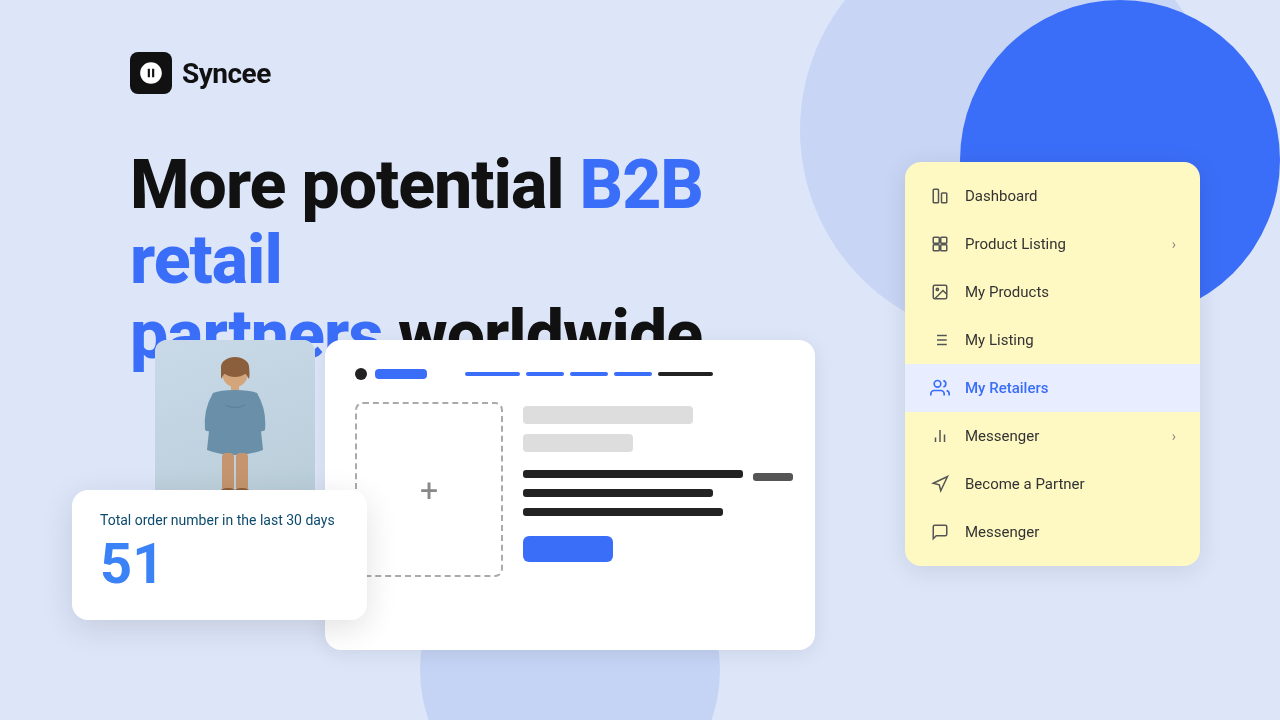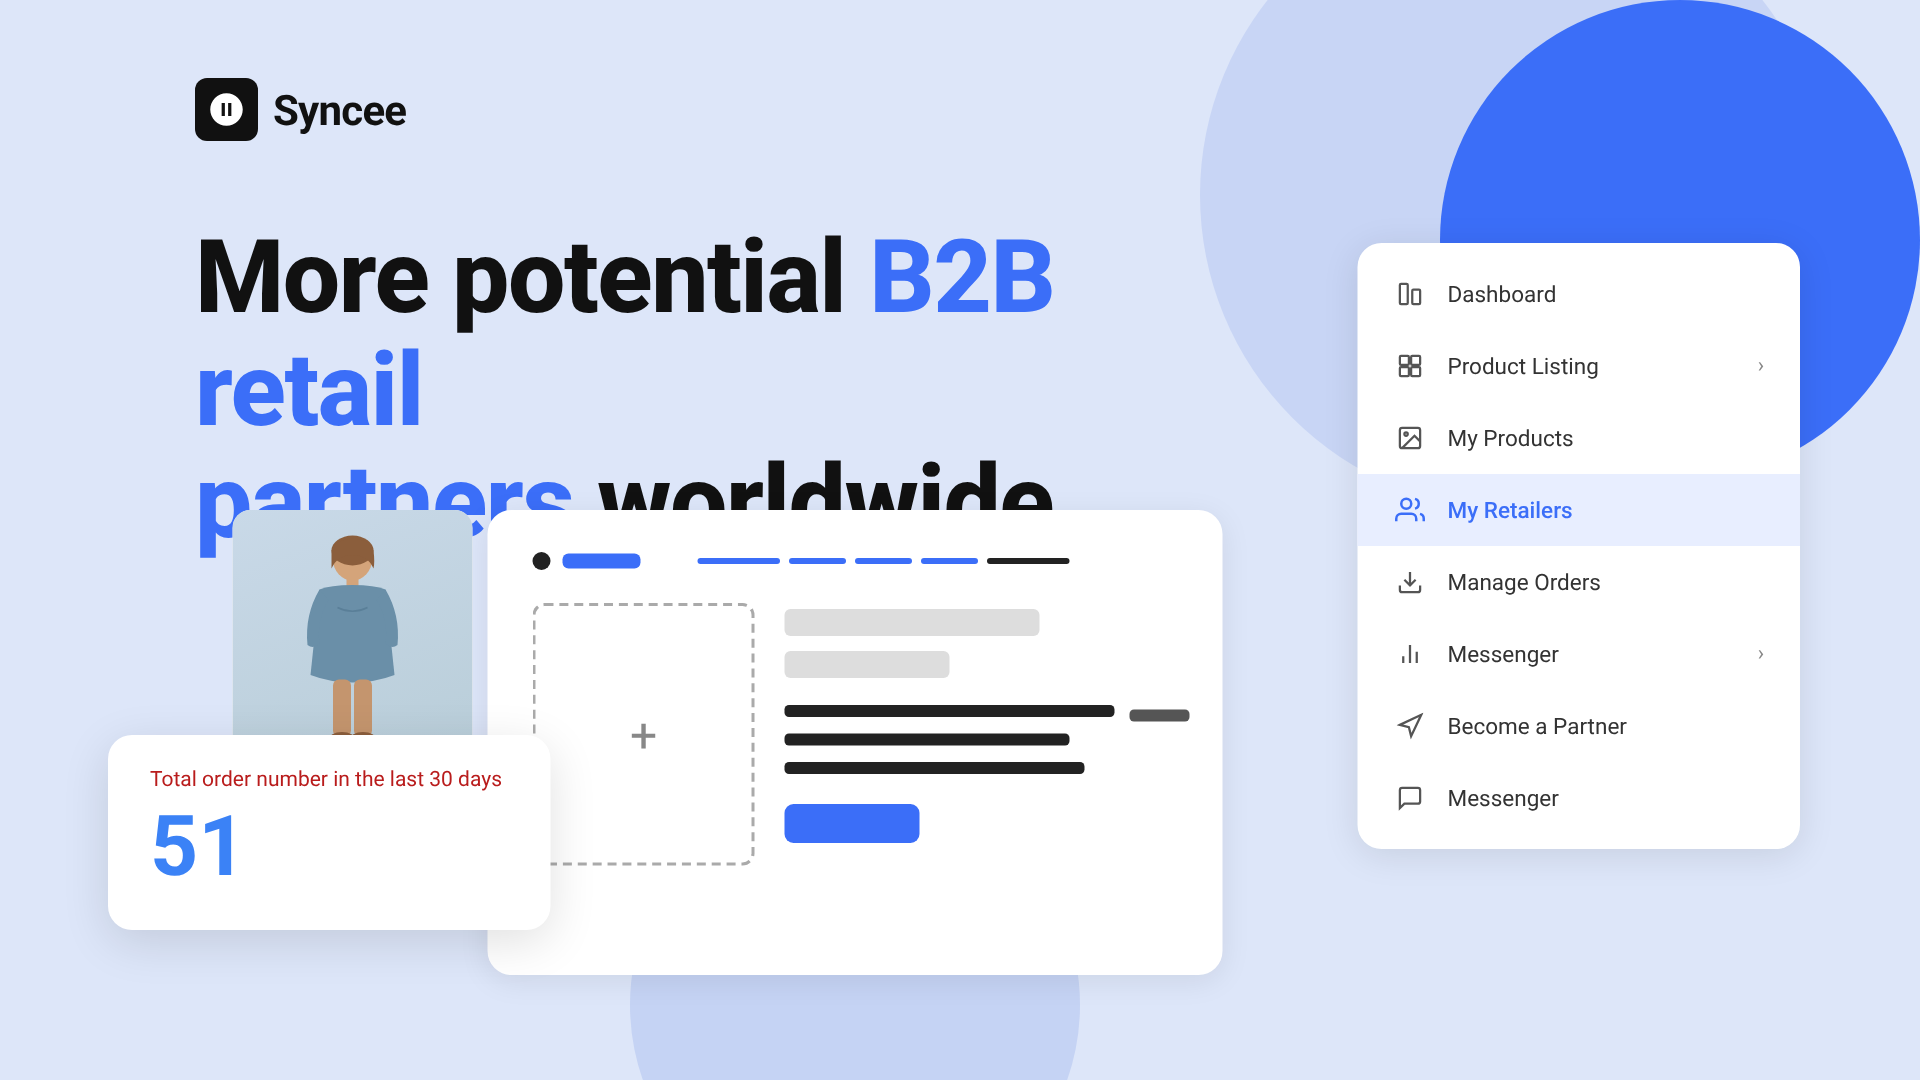--- a/index.html
+++ b/index.html
@@ -146,21 +146,21 @@
       height: 130px;
       background: white;
       border-radius: 16px;
       padding: 22px 28px;
       box-shadow: 0 8px 32px rgba(0,0,0,0.12);
       z-index: 10;
     }
 
     .stats-label {
       font-size: 14px;
-      color: #b91c1c;
+      color: #0c4a6e;
       margin-bottom: 8px;
     }
 
     .stats-number {
       font-size: 56px;
       font-weight: 700;
       color: #3b82f6;
       line-height: 1;
     }
 
@@ -300,21 +300,21 @@
       border-radius: 6px;
       margin-top: 10px;
     }
 
     
     .sidebar-card {
       position: absolute;
       top: 162px;
       right: 80px;
       width: 295px;
-      background: #ffffff;
+      background: #fef9c3;
       border-radius: 16px;
       padding: 10px 0;
       box-shadow: 0 4px 24px rgba(0,0,0,0.1);
       z-index: 6;
     }
 
     .menu-item {
       display: flex;
       align-items: center;
       padding: 13px 24px;
@@ -488,43 +488,46 @@
       <span class="menu-icon">
         <svg width="18" height="18" viewBox="0 0 24 24" fill="none" stroke="currentColor" stroke-width="2">
           <rect x="3" y="3" width="18" height="18" rx="2"></rect>
           <circle cx="8.5" cy="8.5" r="1.5"></circle>
           <polyline points="21 15 16 10 5 21"></polyline>
         </svg>
       </span>
       <span class="menu-label">My Products</span>
     </div>
 
+    <div class="menu-item">
+      <span class="menu-icon">
+        <svg width="18" height="18" viewBox="0 0 24 24" fill="none" stroke="currentColor" stroke-width="2">
+          <line x1="8" y1="6" x2="21" y2="6"></line>
+          <line x1="8" y1="12" x2="21" y2="12"></line>
+          <line x1="8" y1="18" x2="21" y2="18"></line>
+          <line x1="3" y1="6" x2="3.01" y2="6"></line>
+          <line x1="3" y1="12" x2="3.01" y2="12"></line>
+          <line x1="3" y1="18" x2="3.01" y2="18"></line>
+        </svg>
+      </span>
+      <span class="menu-label">My Listing</span>
+    </div>
 
     <div class="menu-item active">
       <span class="menu-icon blue-icon">
         <svg width="20" height="20" viewBox="0 0 24 24" fill="none" stroke="#3b6ef8" stroke-width="2">
           <path d="M17 21v-2a4 4 0 0 0-4-4H5a4 4 0 0 0-4 4v2"></path>
           <circle cx="9" cy="7" r="4"></circle>
           <path d="M23 21v-2a4 4 0 0 0-3-3.87"></path>
           <path d="M16 3.13a4 4 0 0 1 0 7.75"></path>
         </svg>
       </span>
       <span class="menu-label active-label">My Retailers</span>
     </div>
 
-    <div class="menu-item">
-      <span class="menu-icon">
-        <svg width="18" height="18" viewBox="0 0 24 24" fill="none" stroke="currentColor" stroke-width="2">
-          <path d="M21 15v4a2 2 0 0 1-2 2H5a2 2 0 0 1-2-2v-4"></path>
-          <polyline points="7 10 12 15 17 10"></polyline>
-          <line x1="12" y1="15" x2="12" y2="3"></line>
-        </svg>
-      </span>
-      <span class="menu-label">Manage Orders</span>
-    </div>
 
     <div class="menu-item">
       <span class="menu-icon">
         <svg width="18" height="18" viewBox="0 0 24 24" fill="none" stroke="currentColor" stroke-width="2">
           <line x1="18" y1="20" x2="18" y2="10"></line>
           <line x1="12" y1="20" x2="12" y2="4"></line>
           <line x1="6" y1="20" x2="6" y2="14"></line>
         </svg>
       </span>
       <span class="menu-label">Messenger</span>

